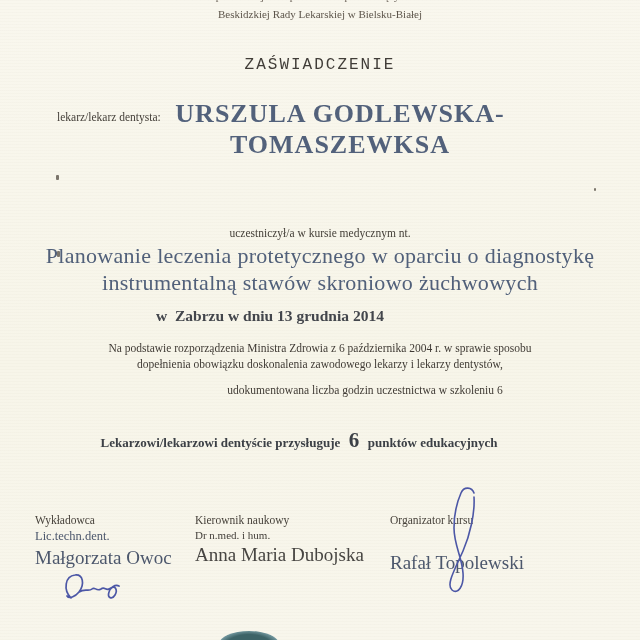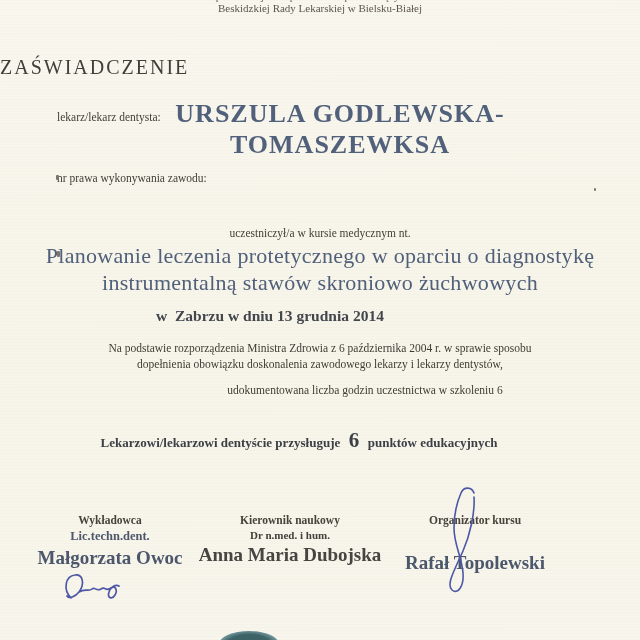--- a/index.html
+++ b/index.html
@@ -14,26 +14,26 @@
       repeating-linear-gradient(180deg, rgba(120,110,80,0.022) 0 1px, rgba(0,0,0,0) 1px 3px),
       linear-gradient(178deg, #f9f7ee 0%, #f7f5e9 55%, #f8f6ec 100%);
     color:#3e3a35;
   }
   
   .hdr-clip{
     position:absolute;top:-10px;left:0;width:100%;
     font-size:11px;color:#6a6157;text-align:center;letter-spacing:.2px;
   }
   .hdr-line2{
-    position:absolute;top:2px;left:0;width:100%;
+    position:absolute;top:8px;left:0;width:100%;
     font-size:11px;color:#5d554b;text-align:center;
   }
   .doc-title{
     position:absolute;top:56px;left:0;width:100%;
-    font-size:20px;letter-spacing:2px;color:#413d38;text-align:left;
+    font-size:16px;letter-spacing:2px;color:#413d38;text-align:center;font-family:Liberation Mono, monospace;
   }
   
   .holder-label{
     position:absolute;top:111px;left:57px;
     font-size:11.5px;color:#45403a;
   }
   .holder-name{
     position:absolute;top:98px;left:120px;width:440px;
     font-size:26px;font-weight:bold;color:#52617b;letter-spacing:1px;
     text-align:center;line-height:31px;
@@ -65,21 +65,21 @@
     position:absolute;top:384px;left:0;width:100%;
     font-size:11.5px;color:#403b35;text-align:center;padding-left:45px;
   }
   .points-line{
     position:absolute;top:410px;left:0;width:582px;
     text-align:center;color:#3c4046;white-space:pre;
   }
   .points-line .pt-text{font-size:13px;font-weight:bold;}
   .points-line .pt-value{font-size:21px;font-weight:bold;}
   
-  .sig-col{position:absolute;text-align:center;font-weight:bold;}
+  .sig-col{position:absolute;text-align:left;}
   .sig-col .role{font-size:11.5px;color:#47423b;}
   .sig-col .cred{font-size:12.5px;color:#4c576c;margin-top:3px;}
   .sig-col .cred.dark{font-size:11px;color:#44403b;}
   .sig-col .name{font-size:19px;color:#4c576c;margin-top:3px;}
   .sig-col .name.dark{color:#474542;}
   .sig-col.c1{left:35px;top:514px;width:150px;}
   .sig-col.c2{left:195px;top:514px;width:190px;}
   .sig-col.c3{left:390px;top:514px;width:170px;}
   .sig-svg{position:absolute;pointer-events:none;}
   .sig-left{left:55px;top:568px;}
@@ -101,21 +101,20 @@
   <div class="hdr-line2">Beskidzkiej Rady Lekarskiej w Bielsku-Białej</div>
 
   <div class="doc-title">ZAŚWIADCZENIE</div>
 
   <div class="holder-label">lekarz/lekarz dentysta:</div>
   <div class="holder-name">
     <span>URSZULA GODLEWSKA-</span><br>
     <span>TOMASZEWKSA</span>
   </div>
 
-  <div class="license-label">nr prawa wykonywania zawodu:</div>
 
   <div class="course-intro">uczestniczył/a w kursie medycznym nt.</div>
   <div class="course-title">
     <span>Planowanie leczenia protetycznego w oparciu o diagnostykę</span><br>
     <span>instrumentalną stawów skroniowo żuchwowych</span>
   </div>
   <div class="date-line">w  Zabrzu w dniu 13 grudnia 2014</div>
 
   <div class="legal">
     <span>Na podstawie rozporządzenia Ministra Zdrowia z 6 października 2004 r. w sprawie sposobu</span><br>

